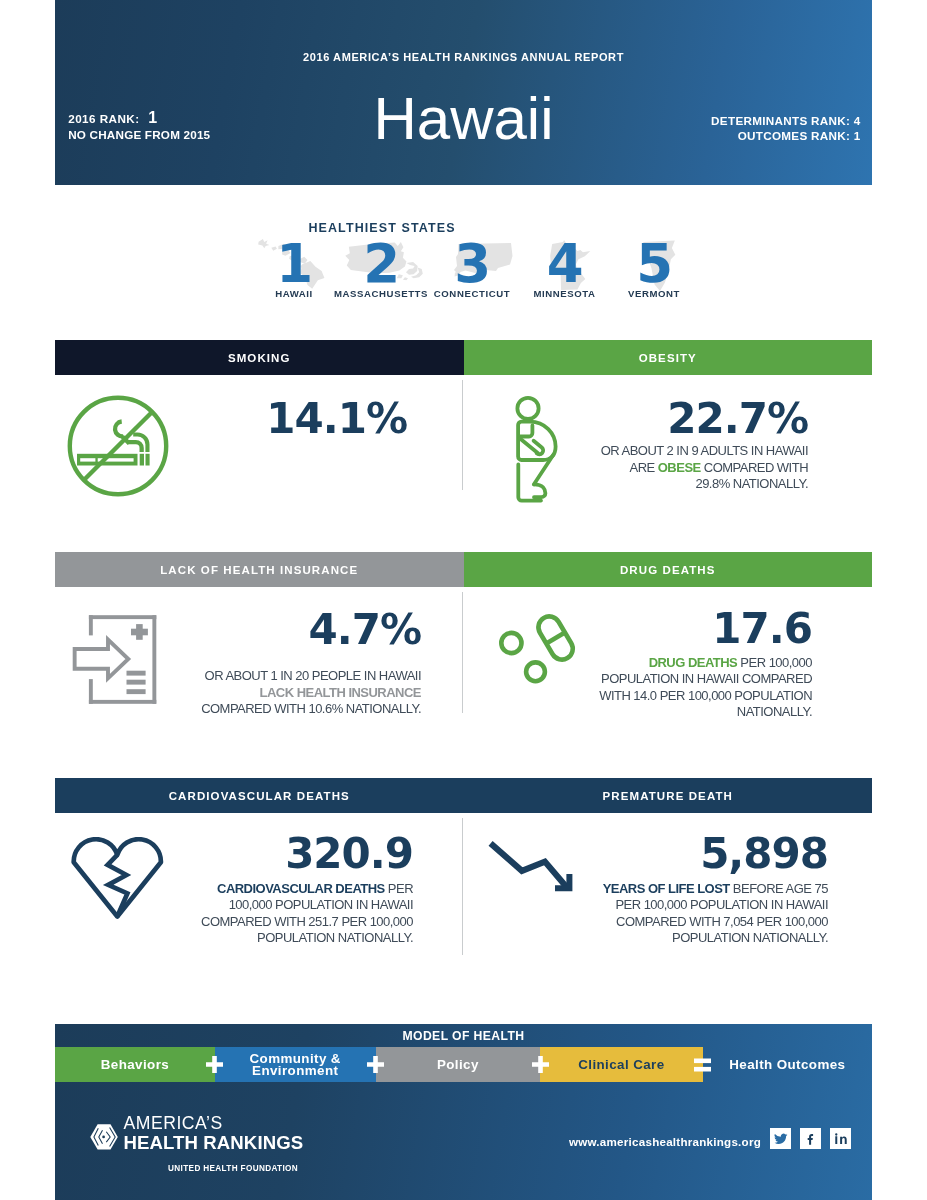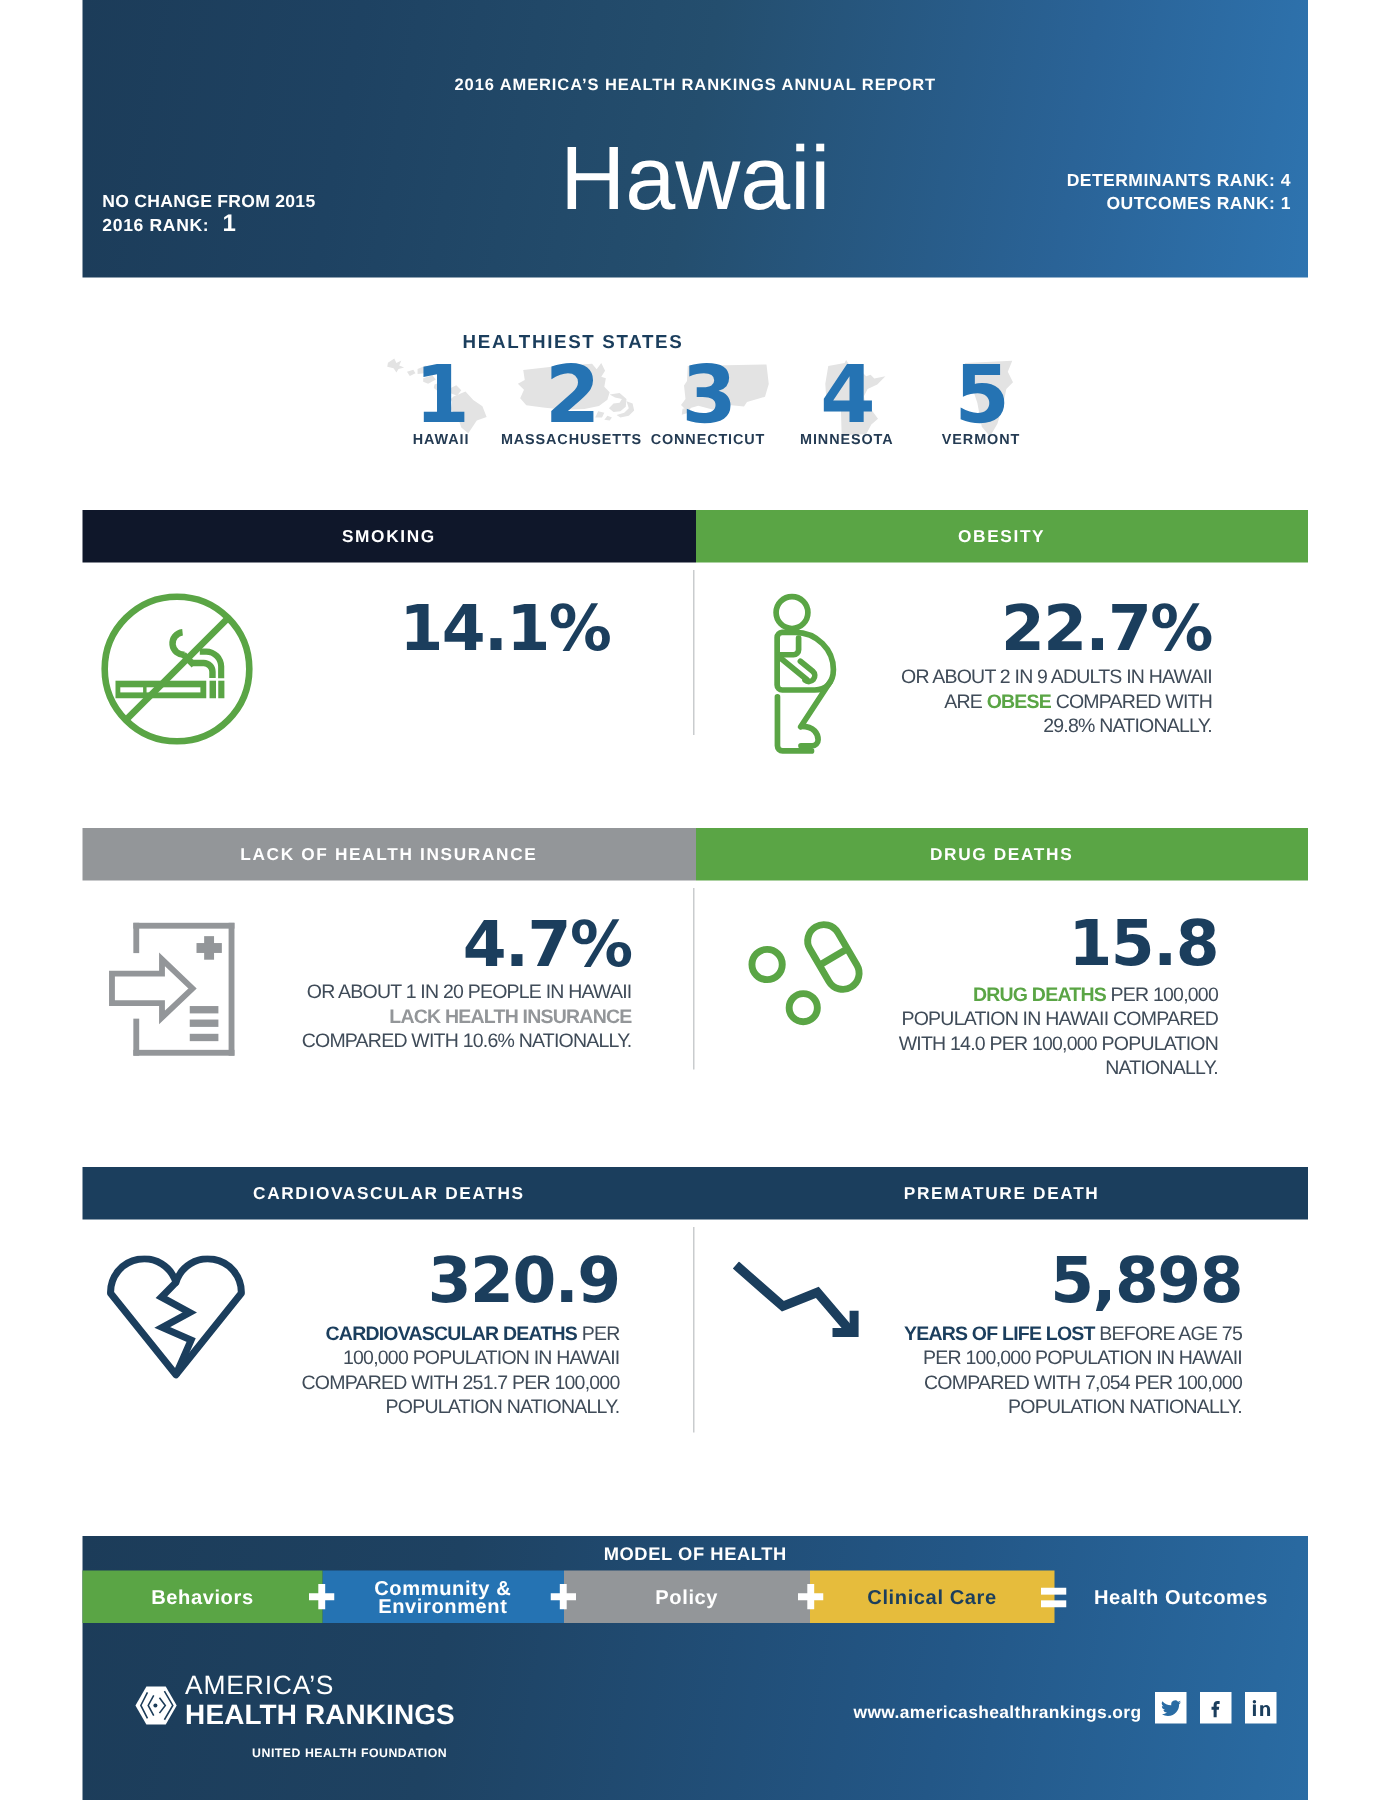--- a/index.html
+++ b/index.html
@@ -8,21 +8,21 @@
 
   
   .header{position:absolute;left:55px;top:0;width:817px;height:185px;
     background:linear-gradient(100deg,#1c3f5e 0%,#1d4262 28%,#205party 0%);}
   .header{background:linear-gradient(100deg,#1c3c59 0%,#1e4262 22%,#244e6e 50%,#2a6397 80%,#2e74b0 100%);}
   .hdr-title{position:absolute;left:0;right:0;top:50.8px;text-align:center;color:#fff;
     font-size:11px;font-weight:bold;letter-spacing:0.6px;}
   .hdr-state{position:absolute;left:0;right:0;top:88.7px;text-align:center;color:#fff;
     font-size:60px;font-weight:300;letter-spacing:0;line-height:1;}
   .hdr-left{position:absolute;left:13.2px;top:0;color:#fff;}
-  .hdr-left .l1{position:absolute;top:108.8px;white-space:nowrap;font-size:11.7px;font-weight:bold;letter-spacing:0.45px;margin-top:32px;}
+  .hdr-left .l1{position:absolute;top:108.8px;white-space:nowrap;font-size:11.7px;font-weight:bold;letter-spacing:0.45px;}
   .hdr-left .l1 b{font-size:16px;font-weight:bold;letter-spacing:0;margin-left:5px;}
   .hdr-left .l2{position:absolute;top:128px;white-space:nowrap;font-size:11.7px;font-weight:bold;letter-spacing:0.2px;}
   .hdr-right{position:absolute;right:11.4px;top:112.8px;color:#fff;text-align:right;
     font-size:11.7px;font-weight:bold;letter-spacing:0.3px;line-height:15.2px;}
 
   
   .hs{position:absolute;left:0;top:221px;width:764px;}
   .hs-title{text-align:center;color:#1b3e5d;font-size:12.5px;font-weight:bold;letter-spacing:1.1px;}
   .hs-row{position:absolute;left:0;top:22px;width:927px;height:80px;}
   .hs-item{position:absolute;top:0;width:140px;text-align:center;}
@@ -215,36 +215,36 @@
 
    <rect x="56.5" y="57.7" width="19.1" height="4.9"></rect>
    <rect x="56.5" y="66.7" width="19.1" height="4.9"></rect>
    <rect x="56.5" y="76.2" width="19.1" height="4.9"></rect>
   </g>
 
   <path d="M4.65 36.05 H38.0 V26.6 L58.3 46.0 L38.0 65.3 V55.75 H4.65 Z" fill="none" stroke="#939699" stroke-width="3.9" stroke-linejoin="miter"></path>
  </svg></div>
       <div class="txt" style="left:139px;top:57px;width:227px">
         <div class="big" style="font-size:42px">4.7%</div>
-        <div class="desc" style="margin-top:2px;margin-left:4px"><span style="">OR ABOUT 1 IN 20 PEOPLE IN HAWAII </span><span style="color:#939699;font-weight:bold;">LACK HEALTH INSURANCE</span><span style=""> COMPARED WITH 10.6% NATIONALLY.</span></div>
+        <div class="desc" style="margin-top:17px;margin-left:4px"><span style="">OR ABOUT 1 IN 20 PEOPLE IN HAWAII </span><span style="color:#939699;font-weight:bold;">LACK HEALTH INSURANCE</span><span style=""> COMPARED WITH 10.6% NATIONALLY.</span></div>
       </div>
     </div>
         <div class="cell r">
       <div class="icon" style="left:25px;top:60px"><svg width="80" height="80" viewBox="0 0 80 80">
   <g fill="none" stroke="#5aa545" stroke-width="4.6">
    <circle cx="14.4" cy="31" r="10.1"></circle>
    <circle cx="38.5" cy="59.8" r="9.4"></circle>
    <g transform="rotate(-30.5 58.6 26)">
      <rect x="47.8" y="2.7" width="21.6" height="46.6" rx="10.8"></rect>
      <line x1="47.8" y1="26" x2="69.4" y2="26"></line>
    </g>
   </g>
  </svg></div>
       <div class="txt" style="left:118px;top:56px;width:222px">
-        <div class="big" style="font-size:42px">15.8</div>
+        <div class="big" style="font-size:42px">17.6</div>
         <div class="desc" style="margin-top:4.6px;margin-left:6px"><span style="color:#5aa545;font-weight:bold;">DRUG DEATHS</span><span style=""> PER 100,000 POPULATION IN HAWAII COMPARED WITH 14.0 PER 100,000 POPULATION NATIONALLY.</span></div>
       </div>
     </div>
       </div>
       <div class="band" style="top: 778px; height: 212px;">
         <div class="bar">
     <div class="half l" style="background:#1b3e5d">CARDIOVASCULAR DEATHS</div>
     <div class="half r" style="background:#1b3e5d">PREMATURE DEATH</div>
   </div>
   <div class="divider" style="height:137px"></div>

